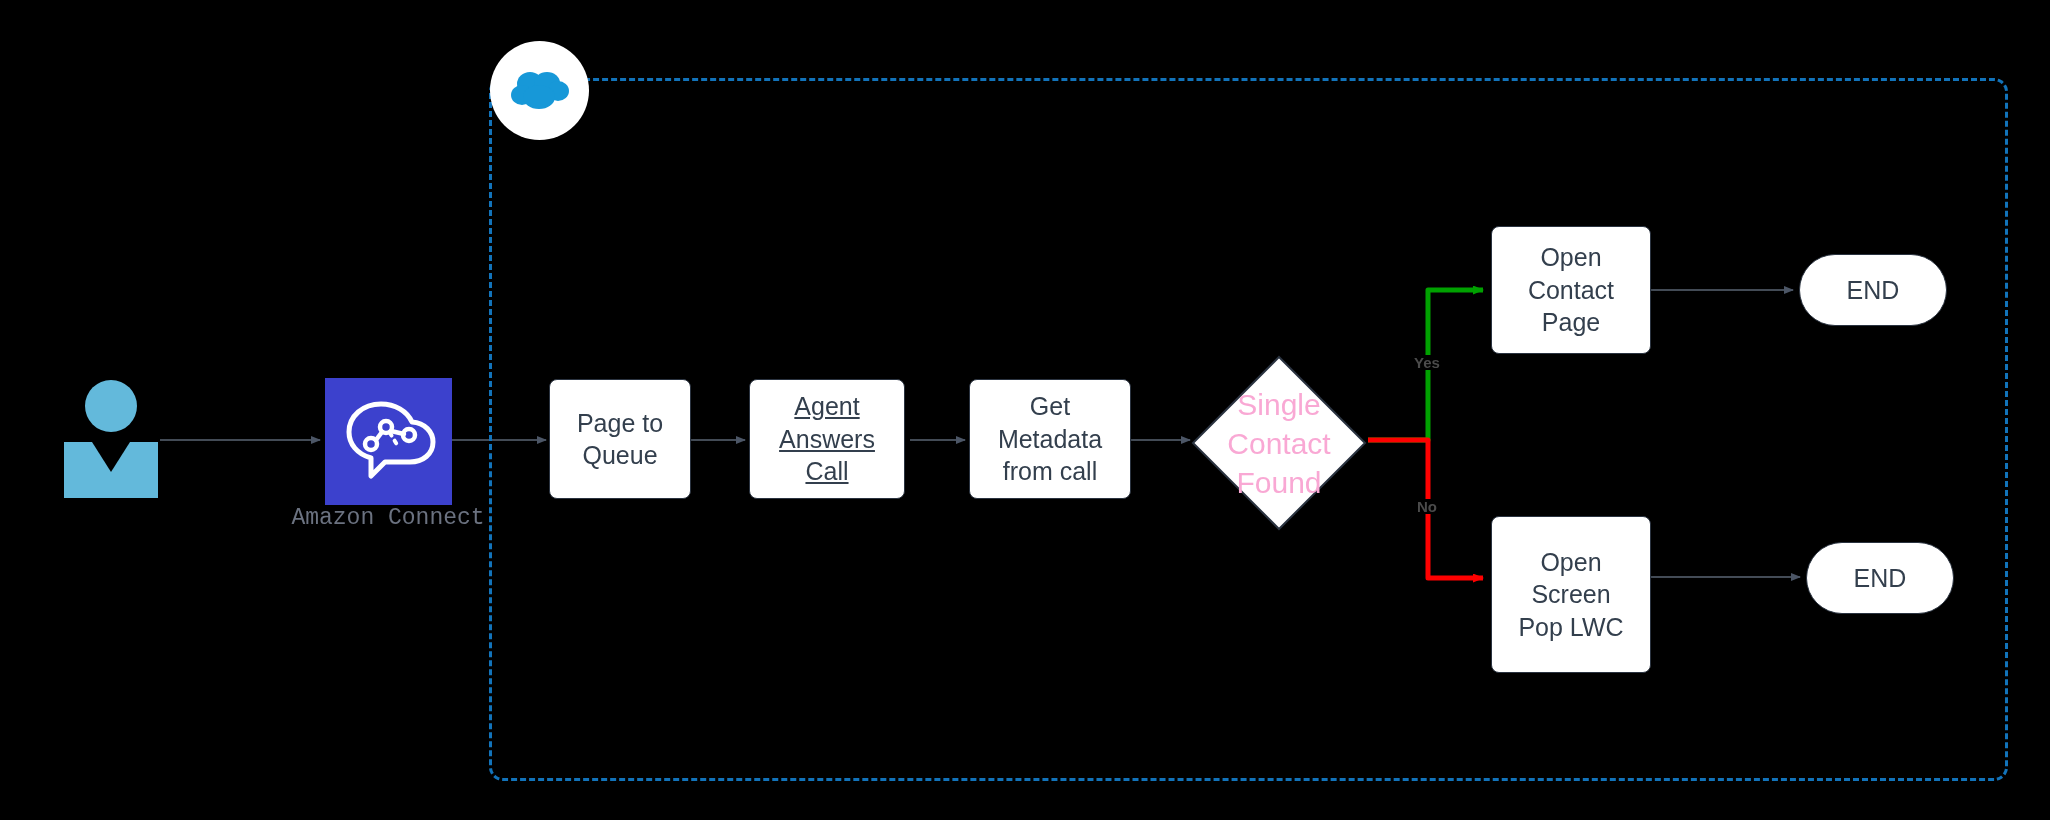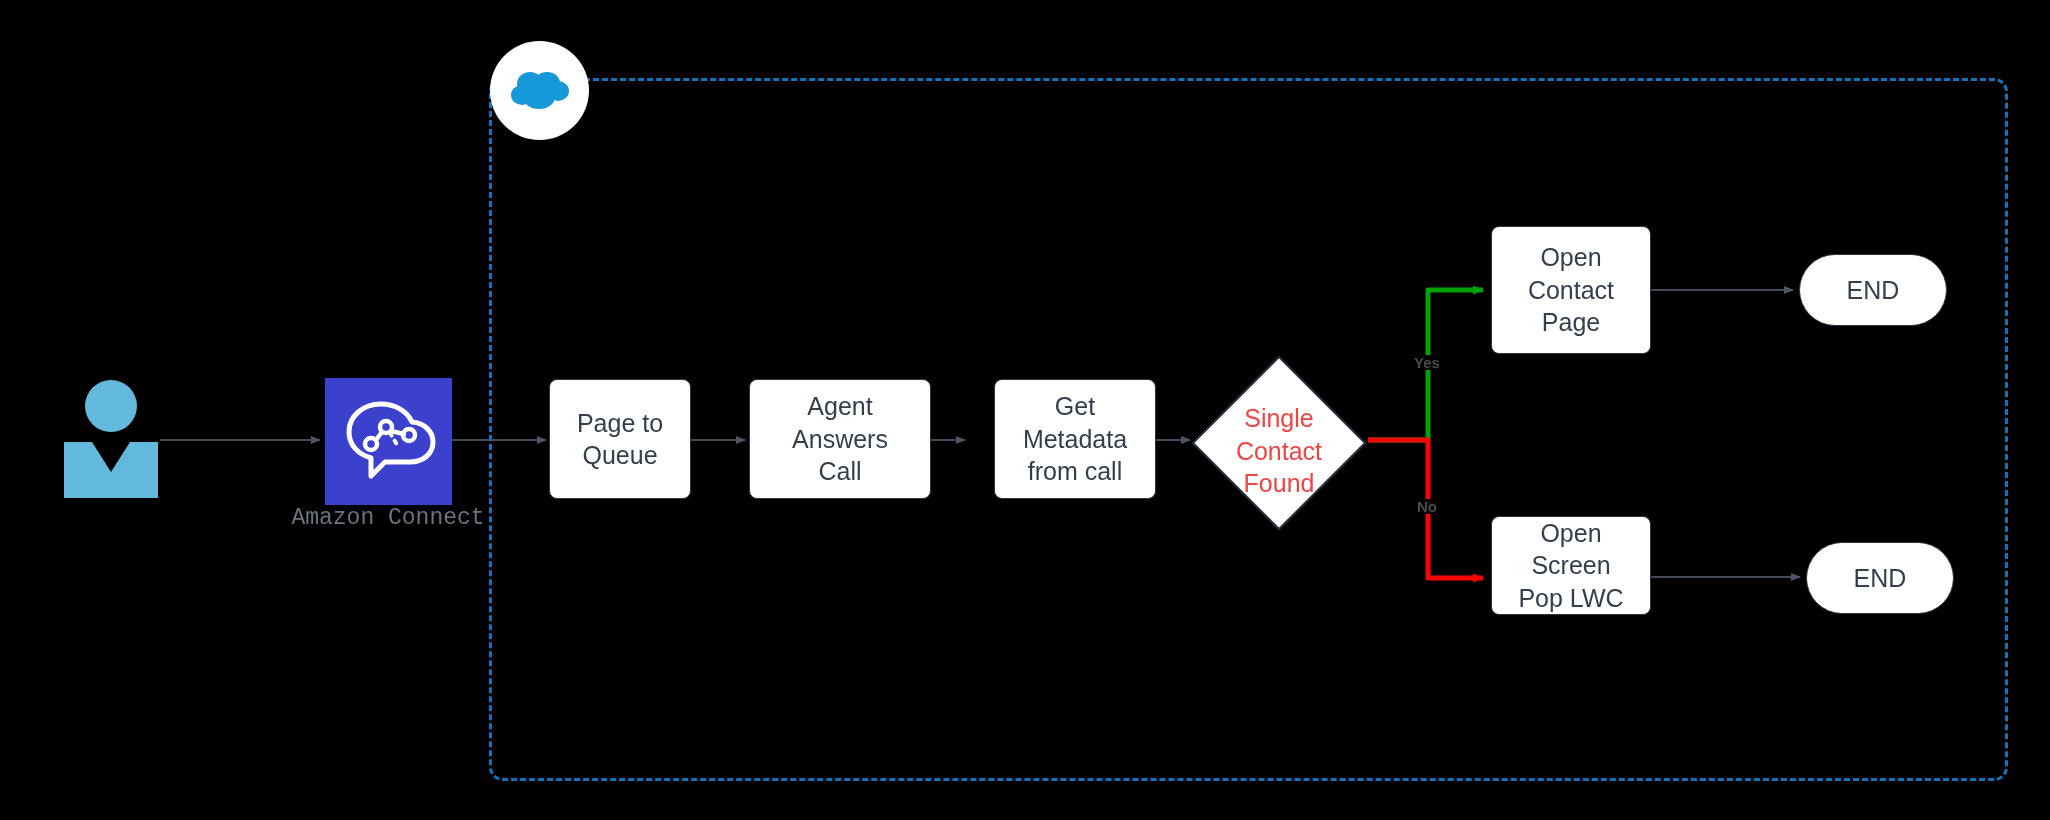--- a/index.html
+++ b/index.html
@@ -48,29 +48,29 @@
     padding: 0 8px;
     white-space: pre-line;
   }
   .diamond-wrap {
     position: absolute;
     z-index: 5;
   }
   .diamond-text {
     position: absolute;
     left: 0;
-    top: 8px;
+    top: 0;
     width: 100%;
     height: 100%;
     display: flex;
     align-items: center;
     justify-content: center;
     text-align: center;
-    color: #ef4444;
-    font-size: 25px;
+    color: #f9a8d4;
+    font-size: 30px;
     line-height: 1.30;
     white-space: pre-line;
   }
   .edge-label {
     position: absolute;
     color: #4b4b4b;
     font-size: 15px;
     font-weight: bold;
     z-index: 6;
     background: #000000;
@@ -184,26 +184,26 @@
       <line x1="49" y1="39" x2="58" y2="54" stroke="#ffffff" stroke-width="4" stroke-linecap="round" stroke-dasharray="3 6"></line>
     </svg>
   </div>
   <div class="aws-caption" style="left:263px; top:505px; width:250px;font-family:Liberation Mono, monospace;">Amazon Connect</div>
 
   <div class="node process" style="left:549px; top:379px; width:142px; height:120px;">
     <span class="node-label">Page to
 Queue</span>
   </div>
 
-  <div class="node process" style="left:749px; top:379px; width:182px; height:120px;">
+  <div class="node process" style="left:749px; top:379px; width:156px; height:120px;text-decoration:underline;">
     <span class="node-label">Agent Answers
 Call</span>
   </div>
 
-  <div class="node process" style="left:969px; top:379px; width:162px; height:120px;margin-left:25px;">
+  <div class="node process" style="left:969px; top:379px; width:162px; height:120px;">
     <span class="node-label">Get Metadata
 from call</span>
   </div>
 
   <div class="diamond-wrap" style="left:1190px; top:354px; width:178px; height:178px;">
     <svg width="178" height="178" viewBox="0 0 178 178">
       <polygon points="89,3 175,89 89,175 3,89" fill="#ffffff" stroke="#2a3340" stroke-width="2"></polygon>
     </svg>
     <div class="diamond-text">Single
 Contact
@@ -211,21 +211,21 @@
   </div>
 
   <div class="edge-label" style="left:1411px; top:355px;">Yes</div>
   <div class="edge-label" style="left:1414px; top:499px;">No</div>
 
   <div class="node process" style="left:1491px; top:226px; width:160px; height:128px;">
     <span class="node-label">Open Contact
 Page</span>
   </div>
 
-  <div class="node process" style="left:1491px; top:516px; width:160px; height:99px;">
+  <div class="node process" style="left:1491px; top:516px; width:160px; height:157px;">
     <span class="node-label">Open Screen
 Pop LWC</span>
   </div>
 
   <div class="node terminator" style="left:1799px; top:254px; width:148px; height:72px;">
     <span class="node-label">END</span>
   </div>
 
   <div class="node terminator" style="left:1806px; top:542px; width:148px; height:72px;">
     <span class="node-label">END</span>

